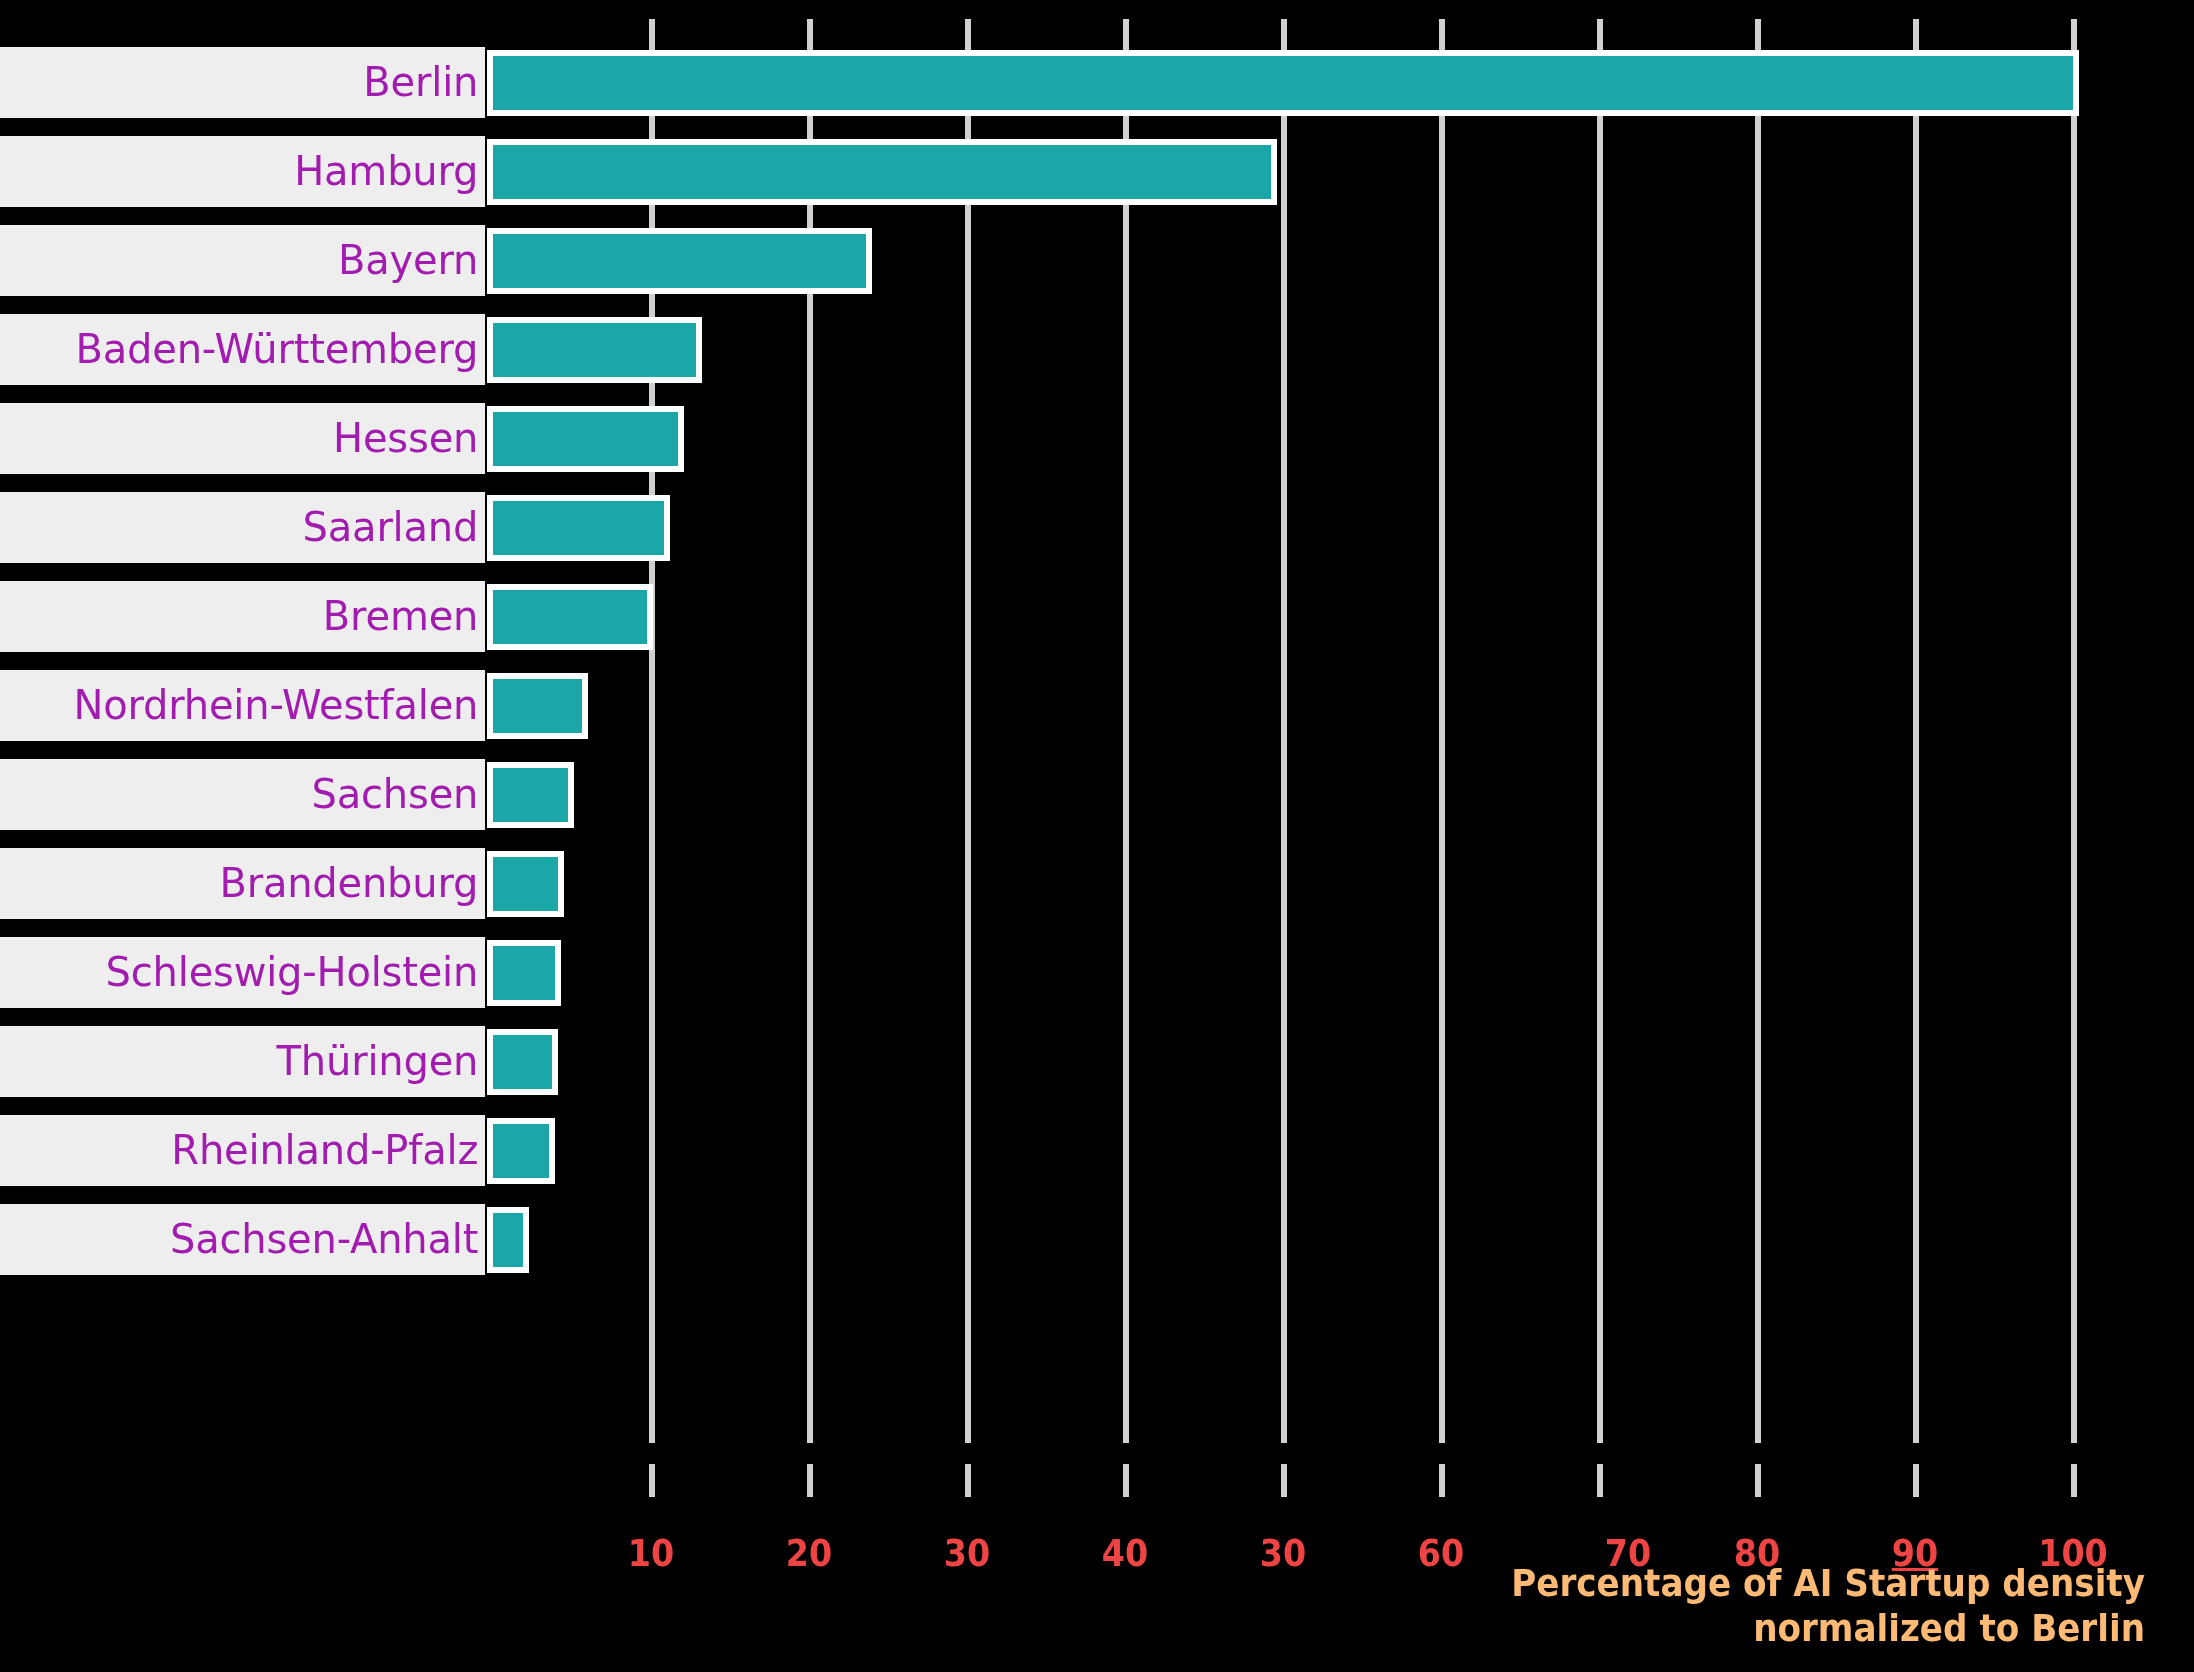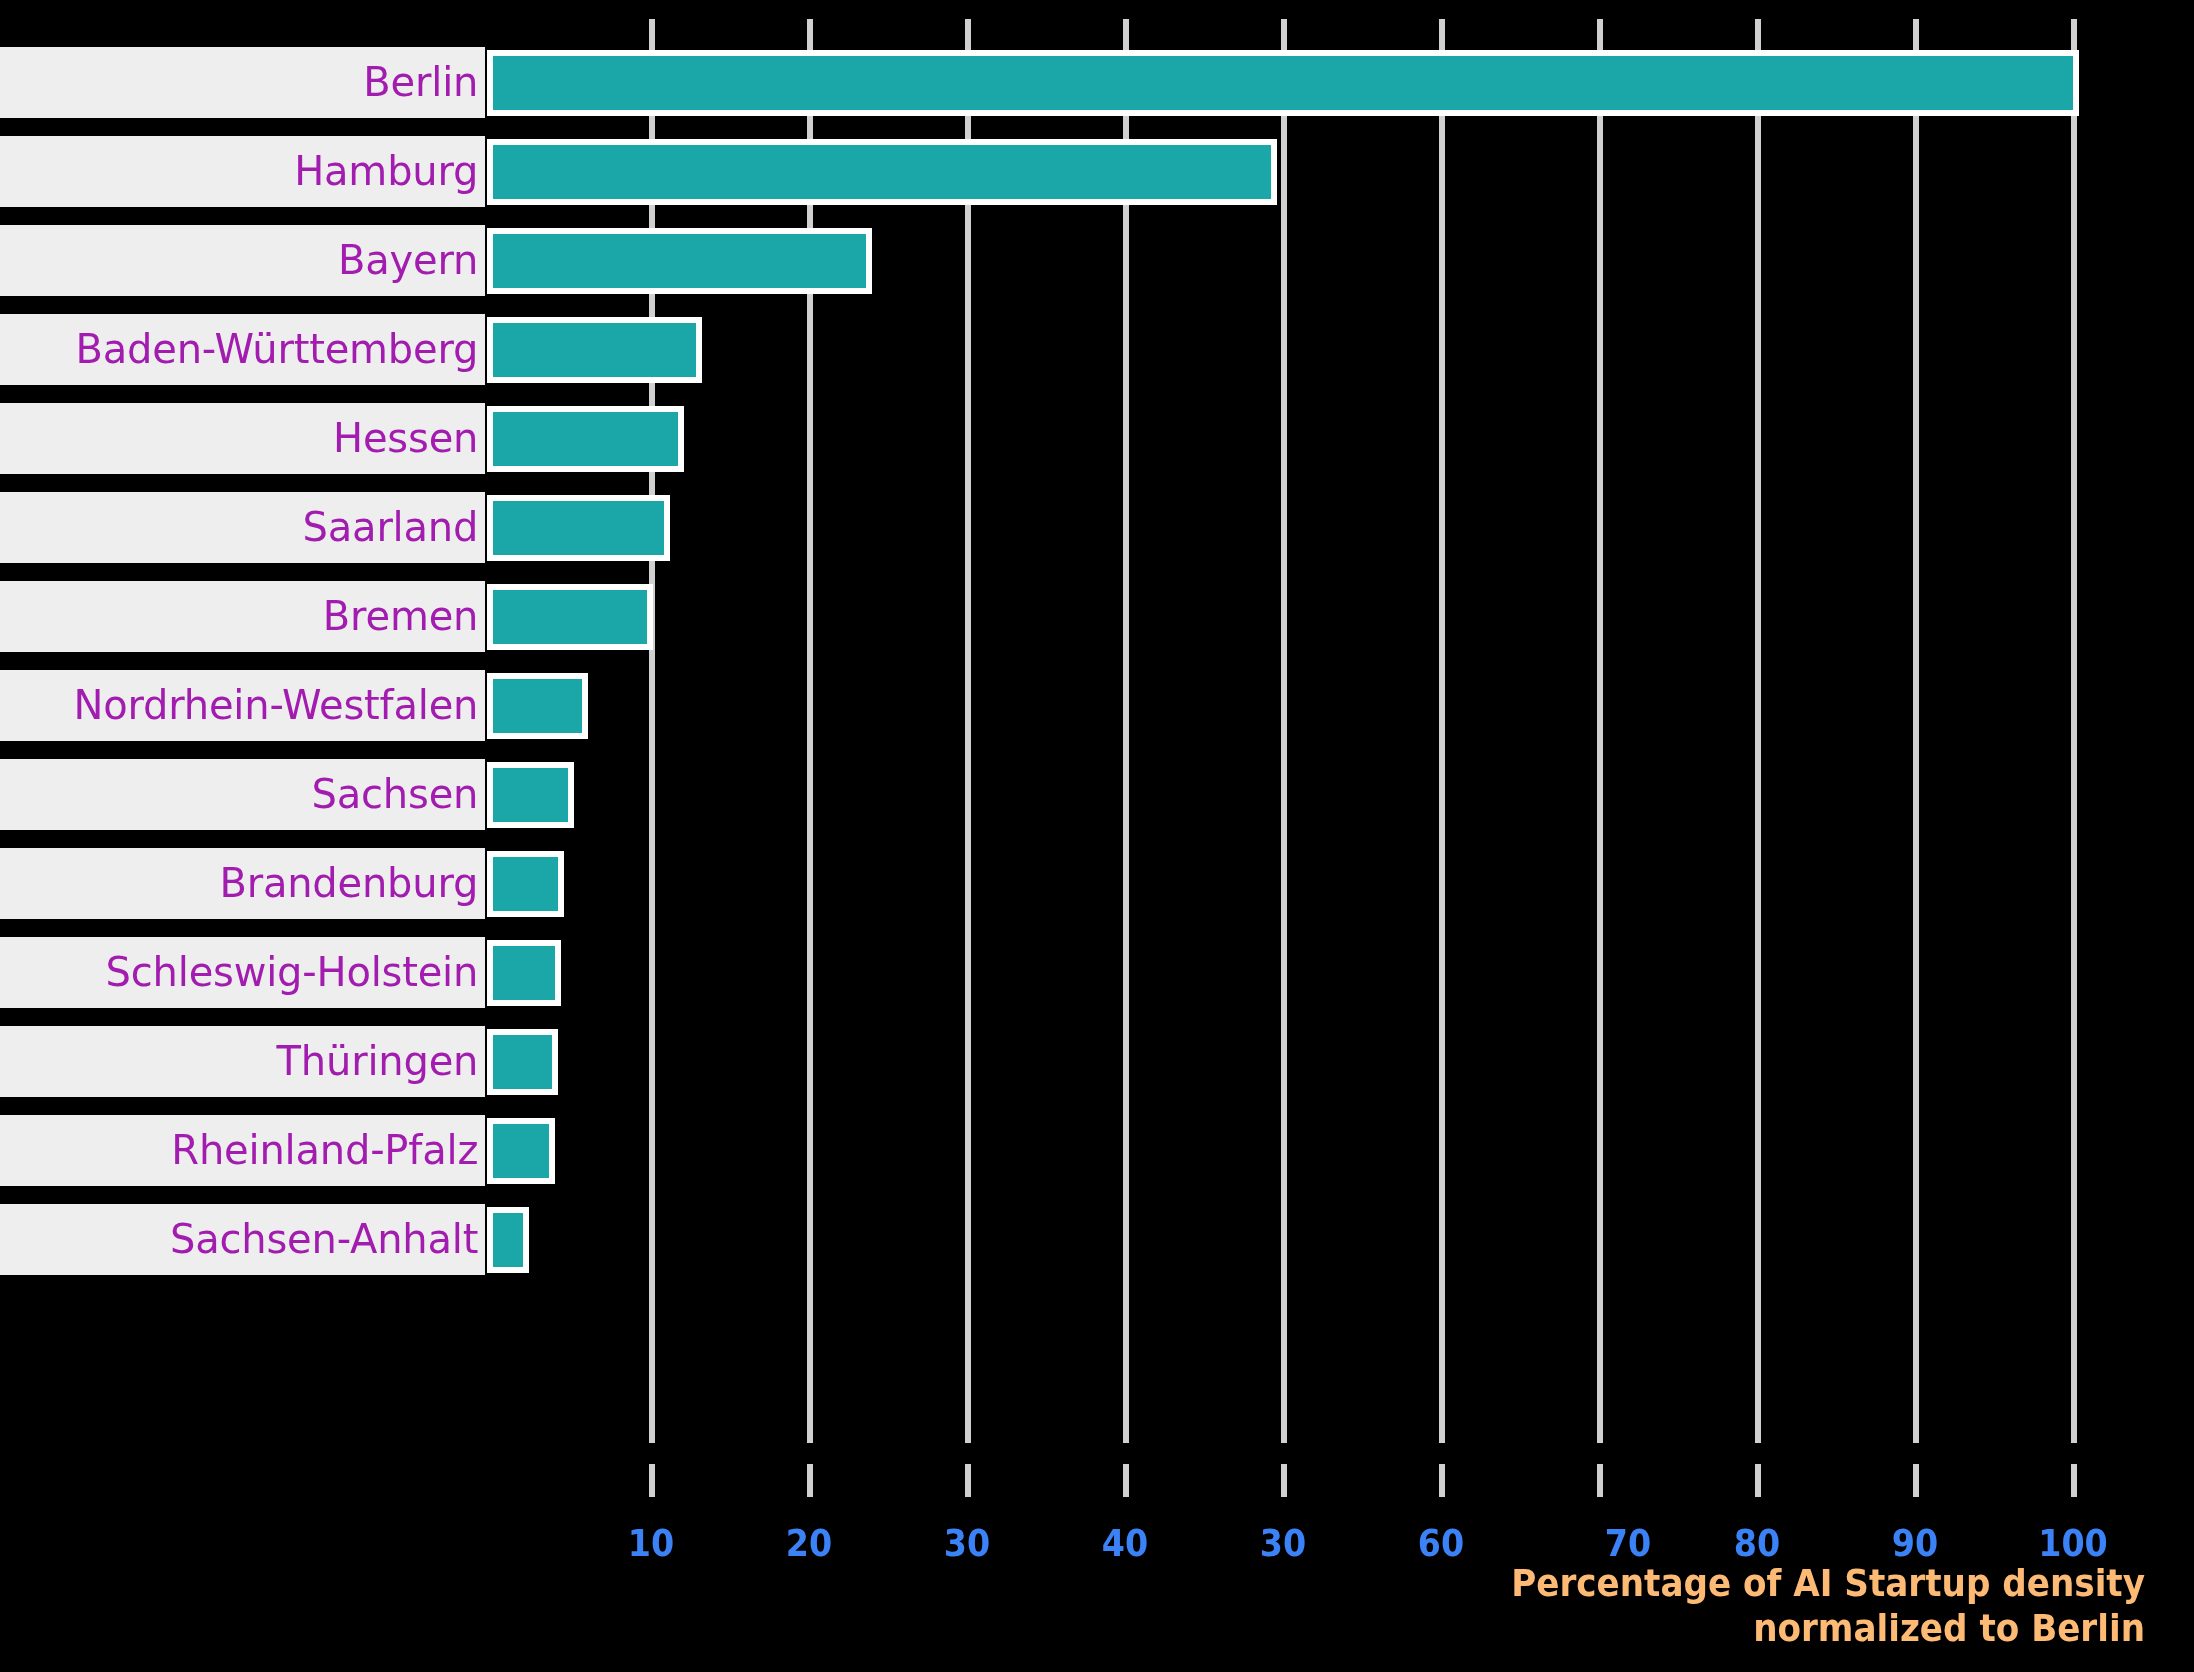--- a/index.html
+++ b/index.html
@@ -96,23 +96,23 @@
   }
   .tick-mark {
     position: absolute;
     top: 20.5px;
     width: 6.1px;
     height: 33px;
     background: #d0d0d0;
   }
   .tick-label {
     position: absolute;
-    top: 79px;
+    top: 89px;
     transform: translateX(-50%);
-    color: #3b82f6;
+    color: #ef4444;
     font-size: 37px;
     font-weight: bold;
     font-family: "DejaVu Sans Condensed", "Liberation Sans Narrow", "Liberation Sans", sans-serif;
   }
 
   #axis-title {
     position: absolute;
     right: 49px;
     top: 1561px;
     width: 888px;
@@ -241,21 +241,21 @@
       <div class="tick-label" style="left: 1125px;">40</div>
       <div class="tick-mark" style="left: 1281px;"></div>
       <div class="tick-label" style="left: 1283px;">30</div>
       <div class="tick-mark" style="left: 1439px;"></div>
       <div class="tick-label" style="left: 1441px;">60</div>
       <div class="tick-mark" style="left: 1597px;"></div>
       <div class="tick-label" style="left: 1599px; margin-left: 29px;">70</div>
       <div class="tick-mark" style="left: 1755px;"></div>
       <div class="tick-label" style="left: 1757px;">80</div>
       <div class="tick-mark" style="left: 1913px;"></div>
-      <div class="tick-label" style="left: 1915px;">90</div>
+      <div class="tick-label" style="left: 1915px; text-decoration: underline;">90</div>
       <div class="tick-mark" style="left: 2071px;"></div>
       <div class="tick-label" style="left: 2073px;">100</div>
     </div>
 
   <div id="axis-title">
       <div>Percentage of AI Startup density</div>
       <div>normalized to Berlin</div>
     </div>
 
 </div>

